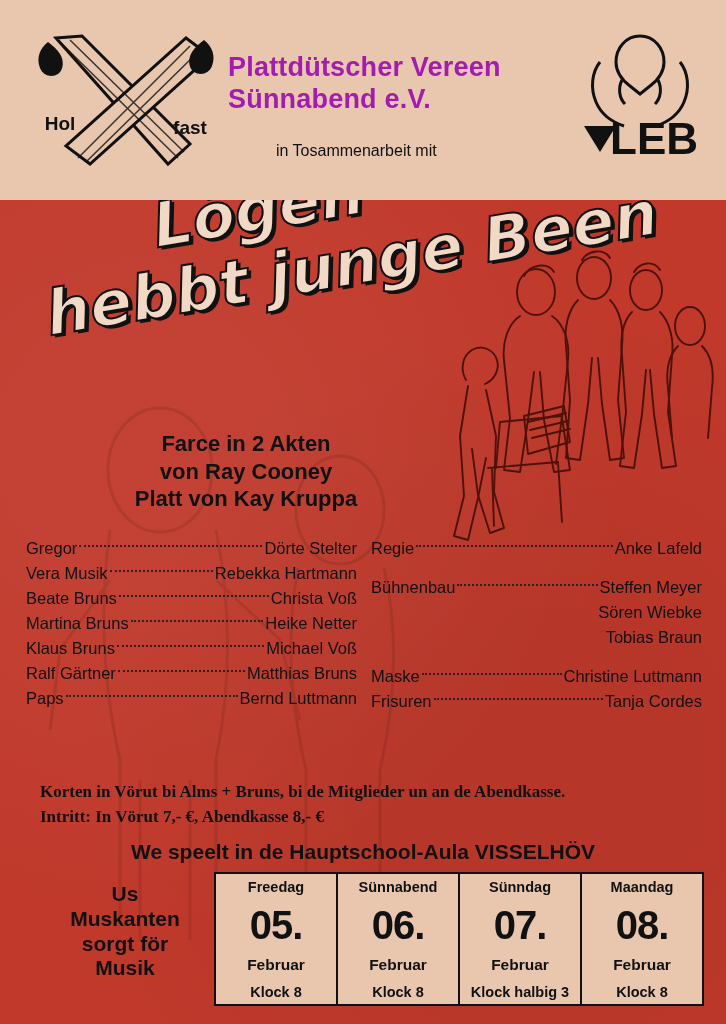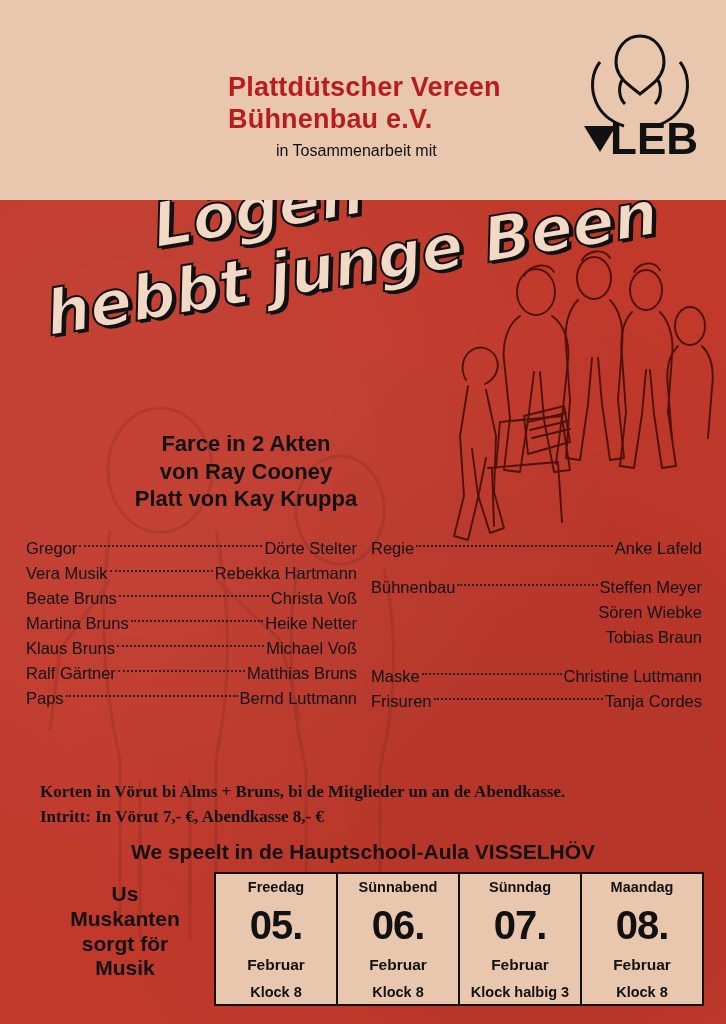--- a/index.html
+++ b/index.html
@@ -16,23 +16,22 @@
   .header{
     position:absolute;left:0;top:0;width:726px;height:200px;
     background:#e9c7af;
     box-sizing:border-box;
   }
   .logo-x{
     position:absolute;left:18px;top:18px;width:200px;height:150px;
   }
   .club-name{
     position:absolute;left:228px;top:52px;
-    font-size:27px;font-weight:bold;color:#b91c1c;line-height:1.18;
+    font-size:27px;font-weight:bold;color:#a21caf;line-height:1.18;
     letter-spacing:.2px;
-    margin-top:20px;
   }
   .coop{
     position:absolute;left:276px;top:142px;
     font-size:16px;color:#111;
   }
   .leb{
     position:absolute;right:16px;top:22px;width:140px;height:150px;
   }
 
   
@@ -152,24 +151,47 @@
   .d-mon{font-size:15.5px;font-weight:bold;}
   .d-time{font-size:14.5px;font-weight:bold;}
 </style>
 </head>
 <body>
 
 <div class="poster">
 
   <div class="header">
 
+    <div class="logo-x">
+      <svg viewBox="0 0 200 150" width="200" height="150">
+        <g fill="#e9c7af" stroke="#111" stroke-width="3">
+
+          <path d="M38 20 L64 18 L172 126 L150 146 Z"></path>
+
+          <path d="M168 20 L192 38 L72 146 L48 128 Z"></path>
+        </g>
+        <g fill="none" stroke="#111" stroke-width="1.6" opacity=".8">
+          <path d="M44 26 L160 140"></path>
+            <path d="M52 22 L166 134"></path>
+          <path d="M172 28 L60 140"></path>
+            <path d="M180 34 L68 144"></path>
+        </g>
+
+        <g fill="#111">
+          <path d="M30 24 c-8 6 -12 16 -8 26 c3 8 12 10 18 6 c6 -4 6 -14 2 -20 c-3 -5 -8 -9 -12 -12z"></path>
+          <path d="M186 22 c8 6 12 16 8 26 c-3 8 -12 10 -18 6 c-6 -4 -6 -14 -2 -20 c3 -5 8 -9 12 -12z"></path>
+        </g>
+        <text x="42" y="112" font-family="Liberation Sans, sans-serif" font-size="19" font-weight="bold" fill="#111" text-anchor="middle">Hol</text>
+        <text x="172" y="116" font-family="Liberation Sans, sans-serif" font-size="19" font-weight="bold" fill="#111" text-anchor="middle">fast</text>
+      </svg>
+    </div>
 
     <div class="club-name">
       <div>Plattdütscher Vereen</div>
-      <div>Bühnenbau e.V.</div>
+      <div>Sünnabend e.V.</div>
     </div>
 
     <div class="coop">in Tosammenarbeit mit</div>
 
     <div class="leb">
       <svg viewBox="0 0 140 150" width="140" height="150">
         <g fill="none" stroke="#111" stroke-width="3">
           <path d="M70 14 c-14 0 -24 12 -24 26 c0 10 6 18 14 24 l10 8 l10 -8 c8 -6 14 -14 14 -24 c0 -14 -10 -26 -24 -26z"></path>
           <path d="M30 40 c-8 10 -10 26 -4 40 c5 12 16 20 28 24"></path>
           <path d="M110 40 c8 10 10 26 4 40 c-5 12 -16 20 -28 24"></path>

